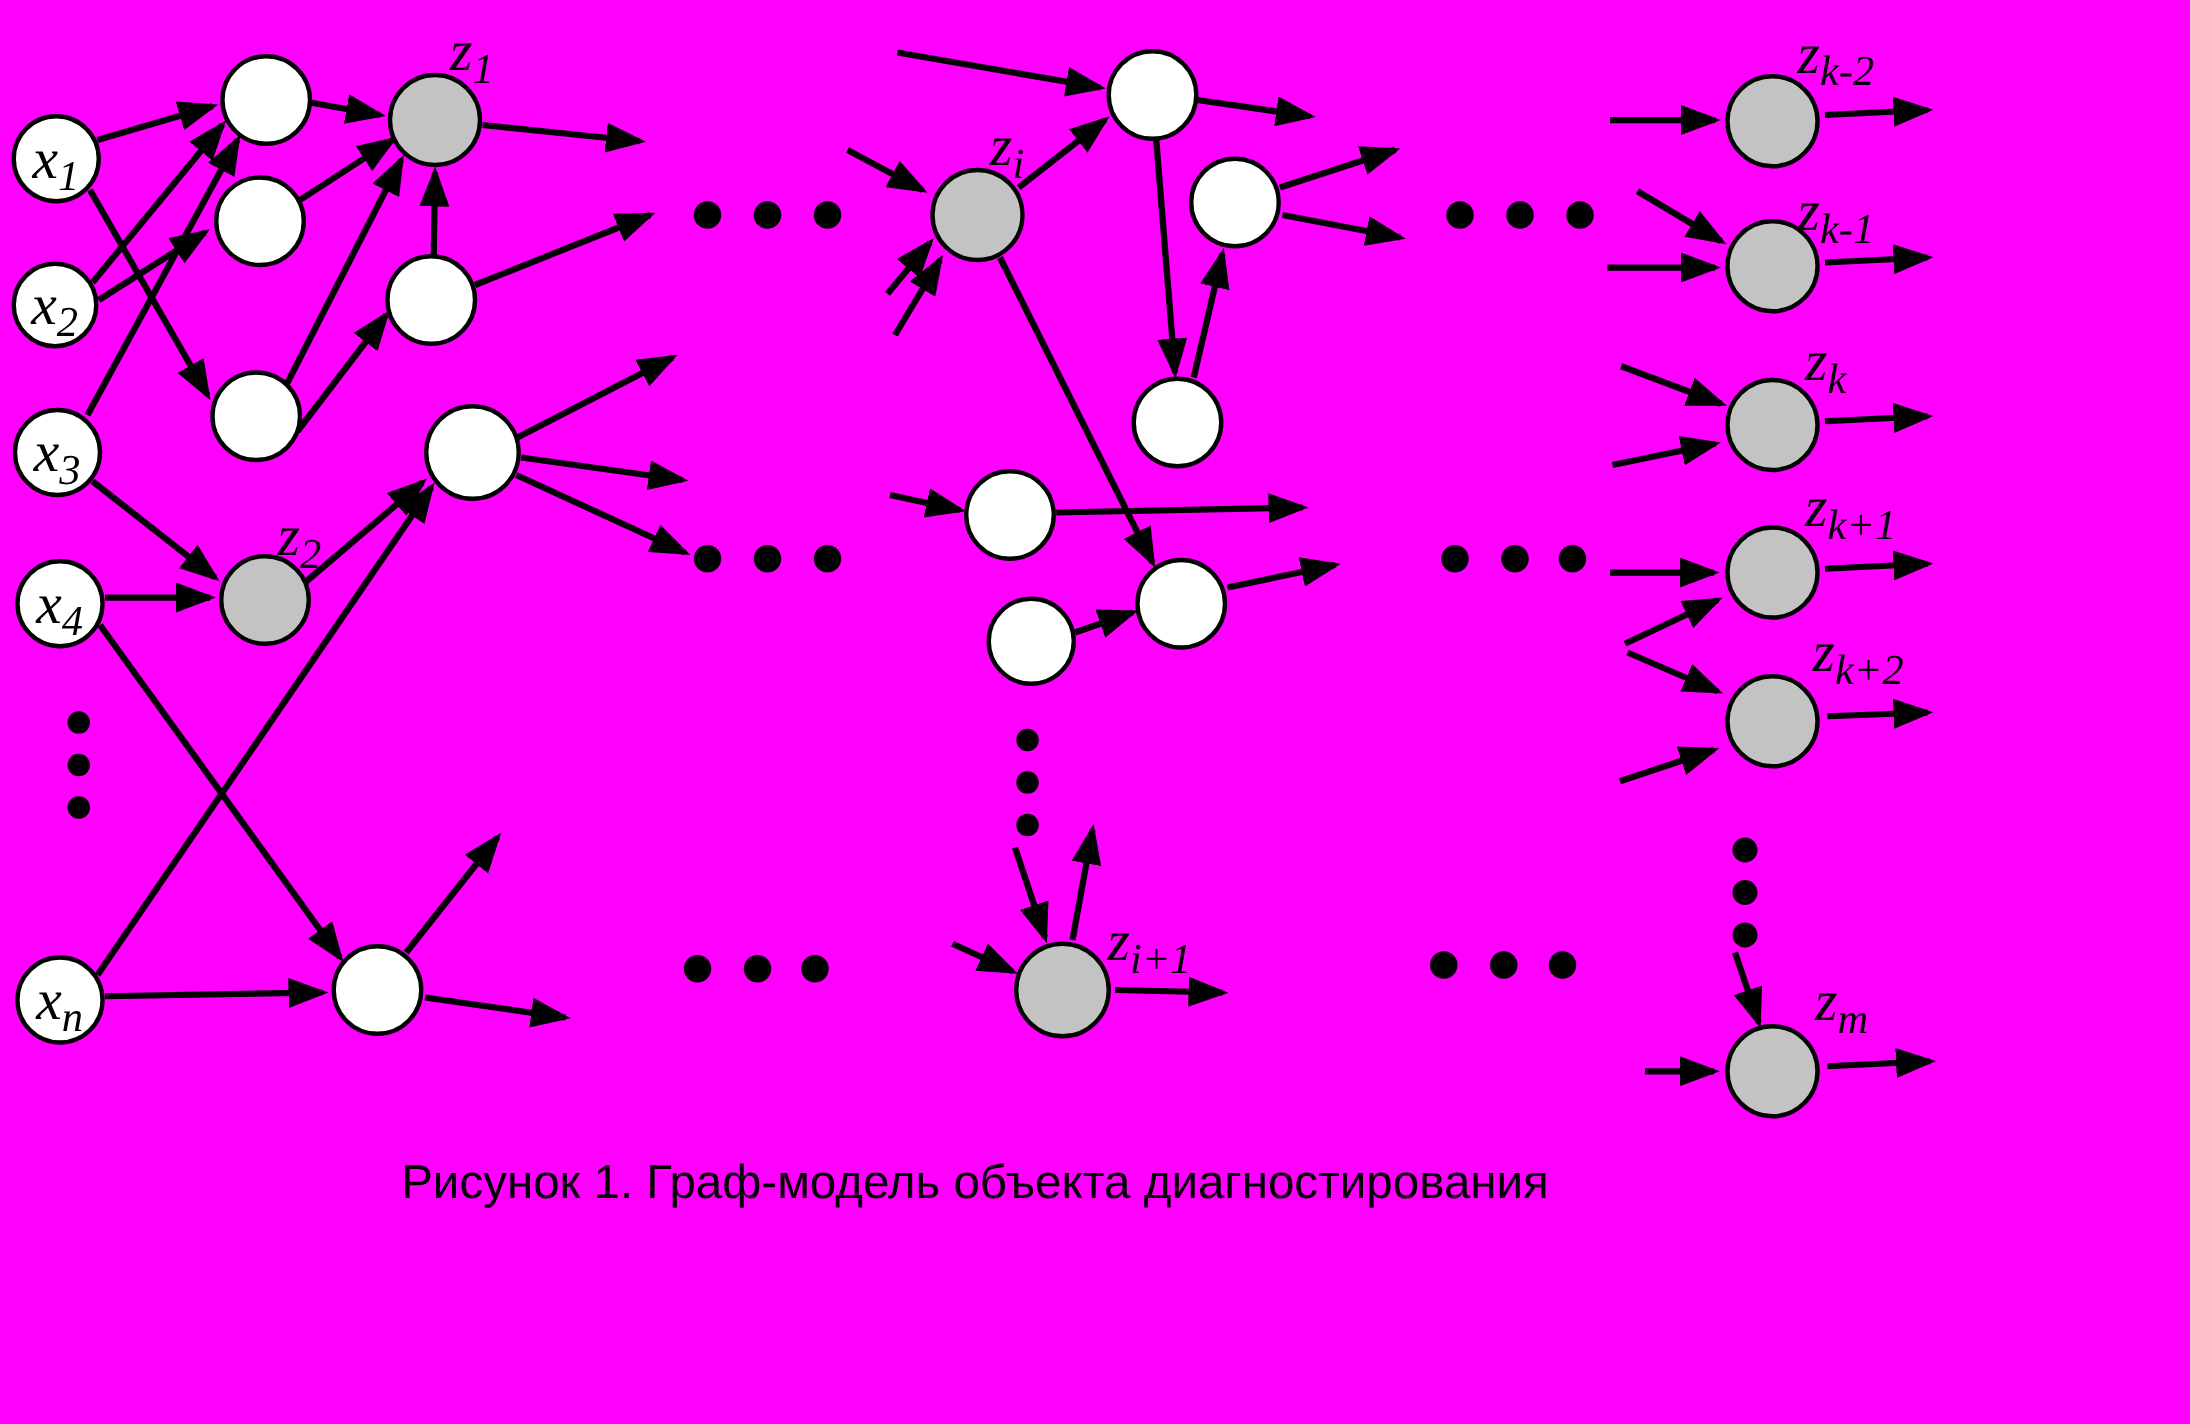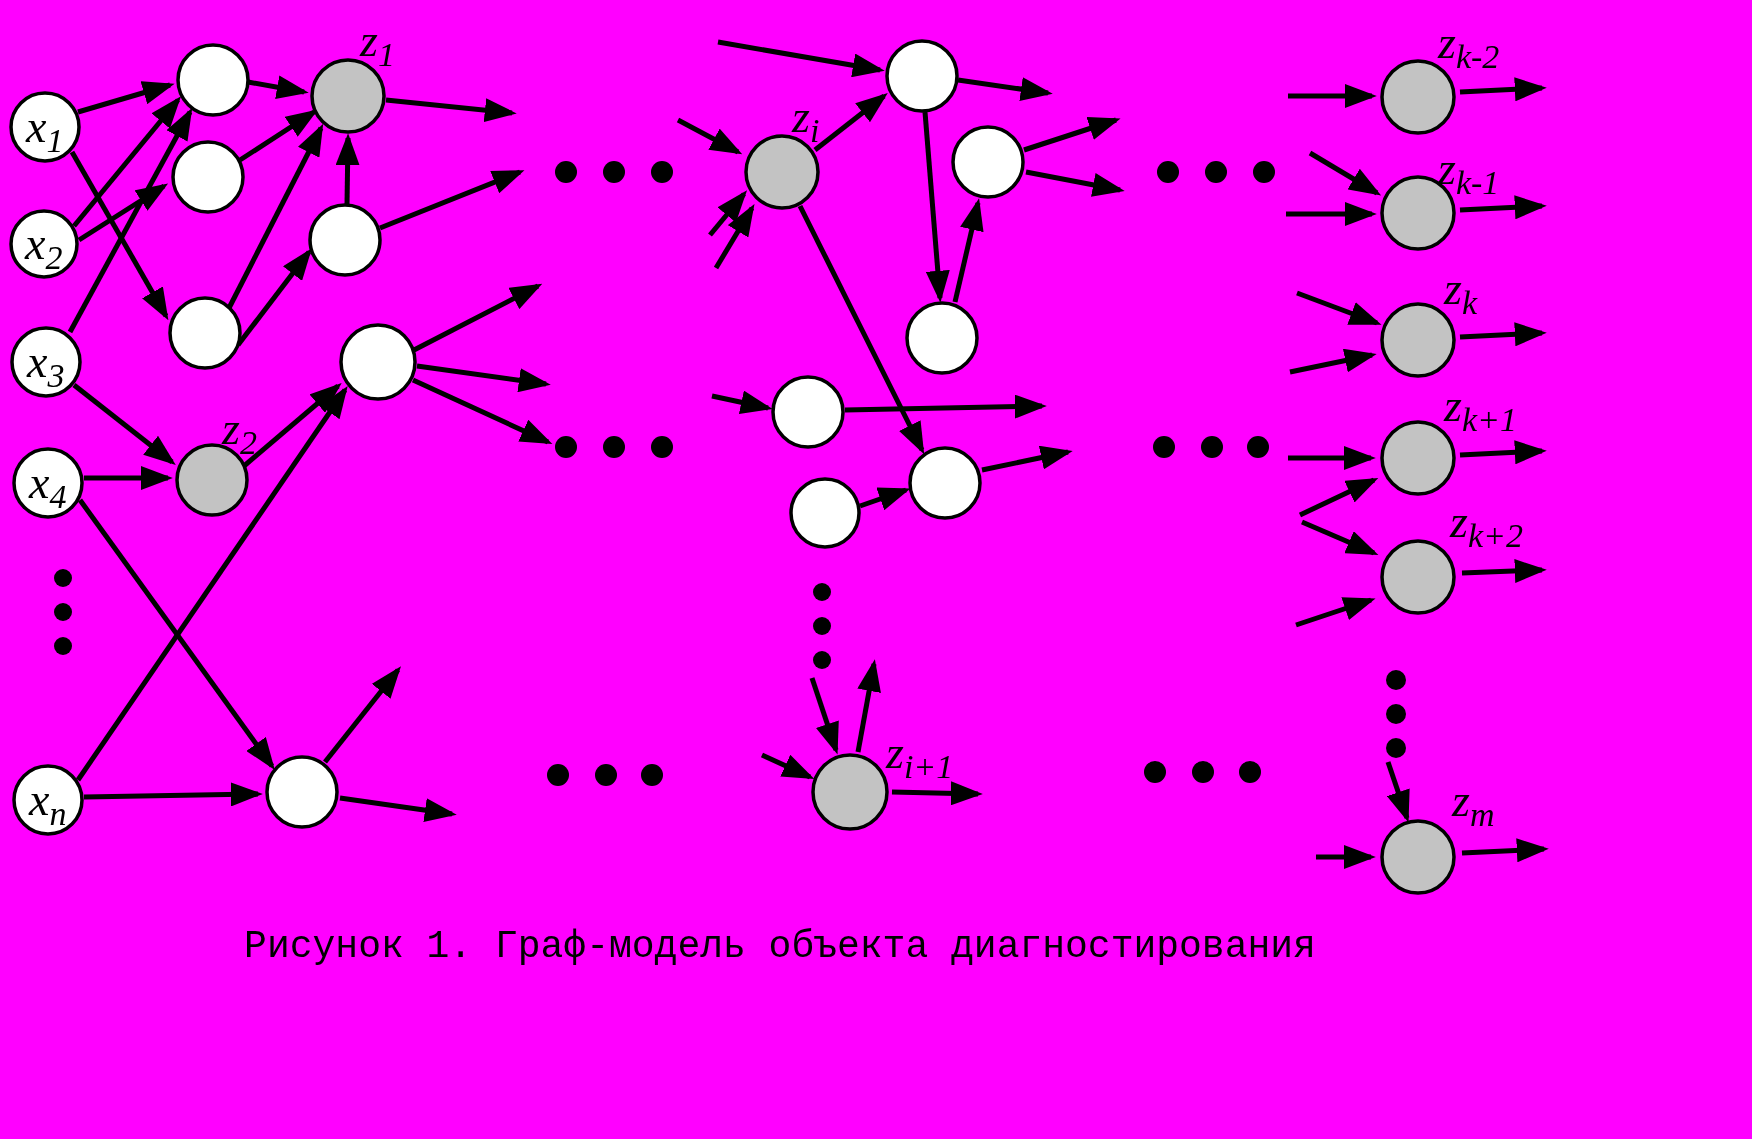--- a/index.html
+++ b/index.html
@@ -3,21 +3,21 @@
 <meta charset="utf-8">
 <style>
   html,body{margin:0;padding:0;}
   body{background:#FF00FF;}
   .page{position:relative;width:1752px;height:1139px;overflow:hidden;background:#FF00FF;}
   svg{position:absolute;left:0;top:0;}
   svg text{font-family:"Liberation Serif","DejaVu Serif",serif;fill:#000;}
   .caption{
     position:absolute;top:925px;left:0;width:1560px;
     text-align:center;
-    font-family:Liberation Mono, monospace;
+    font-family:Liberation Sans, sans-serif;
     font-size:38px;color:#000;
   }
 </style>
 </head>
 <body style="background: rgb(255, 0, 255);">
 
 <div class="page" style="background: rgb(255, 0, 255);">
   <svg id="diagram" width="1752" height="1139" viewBox="0 0 1752 1139" xmlns="http://www.w3.org/2000/svg">
     <defs>
       <marker id="arrowhead" viewBox="0 0 10 7.5" refX="8.5" refY="3.75" markerWidth="32" markerHeight="24" markerUnits="userSpaceOnUse" orient="auto">

